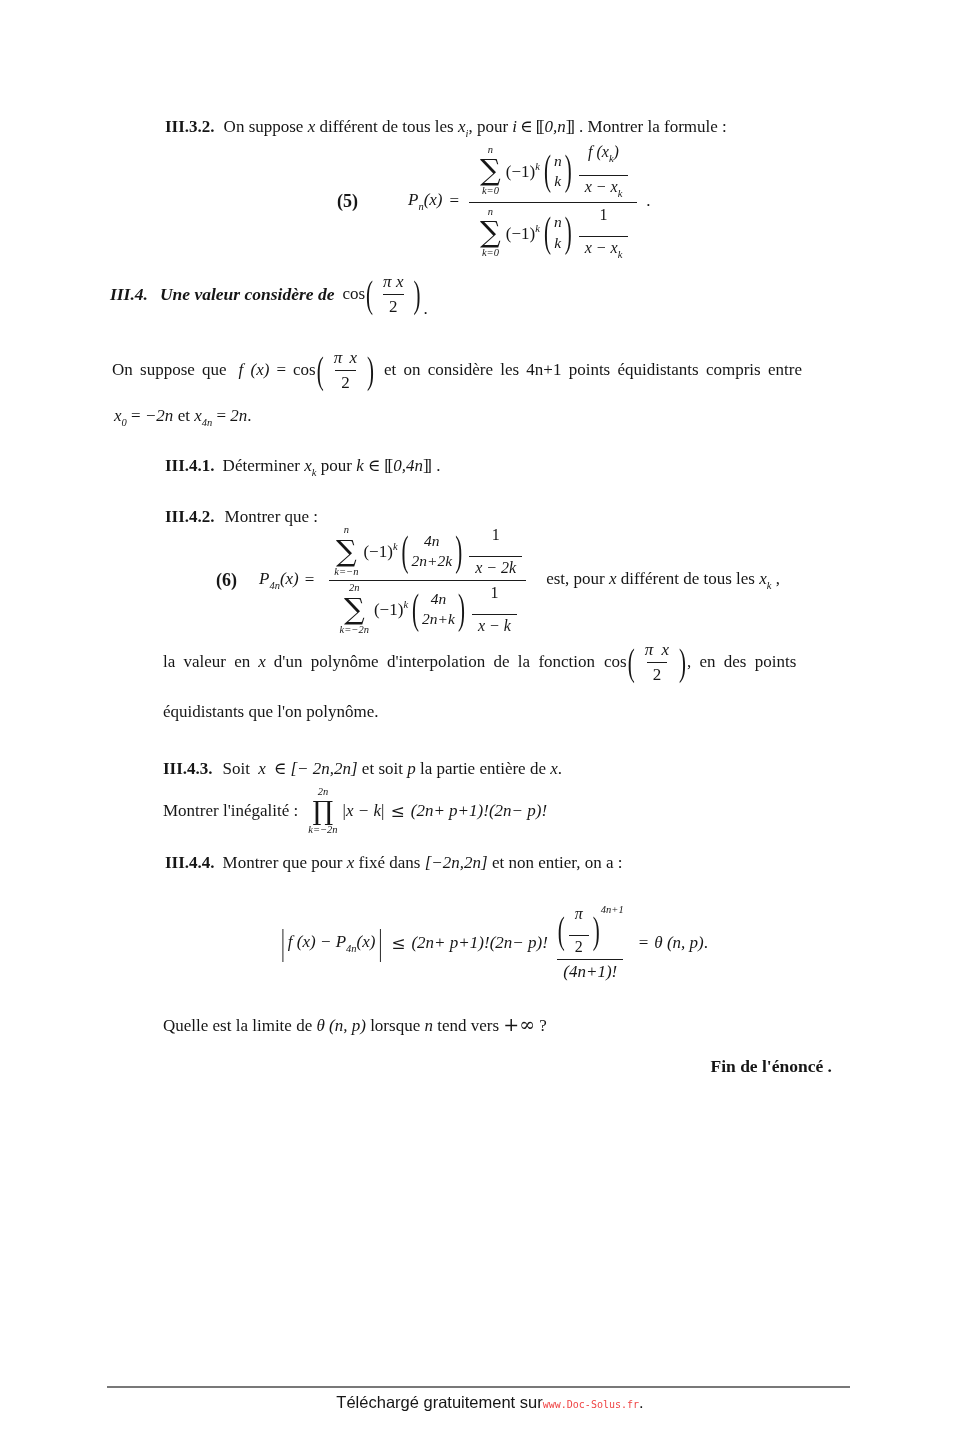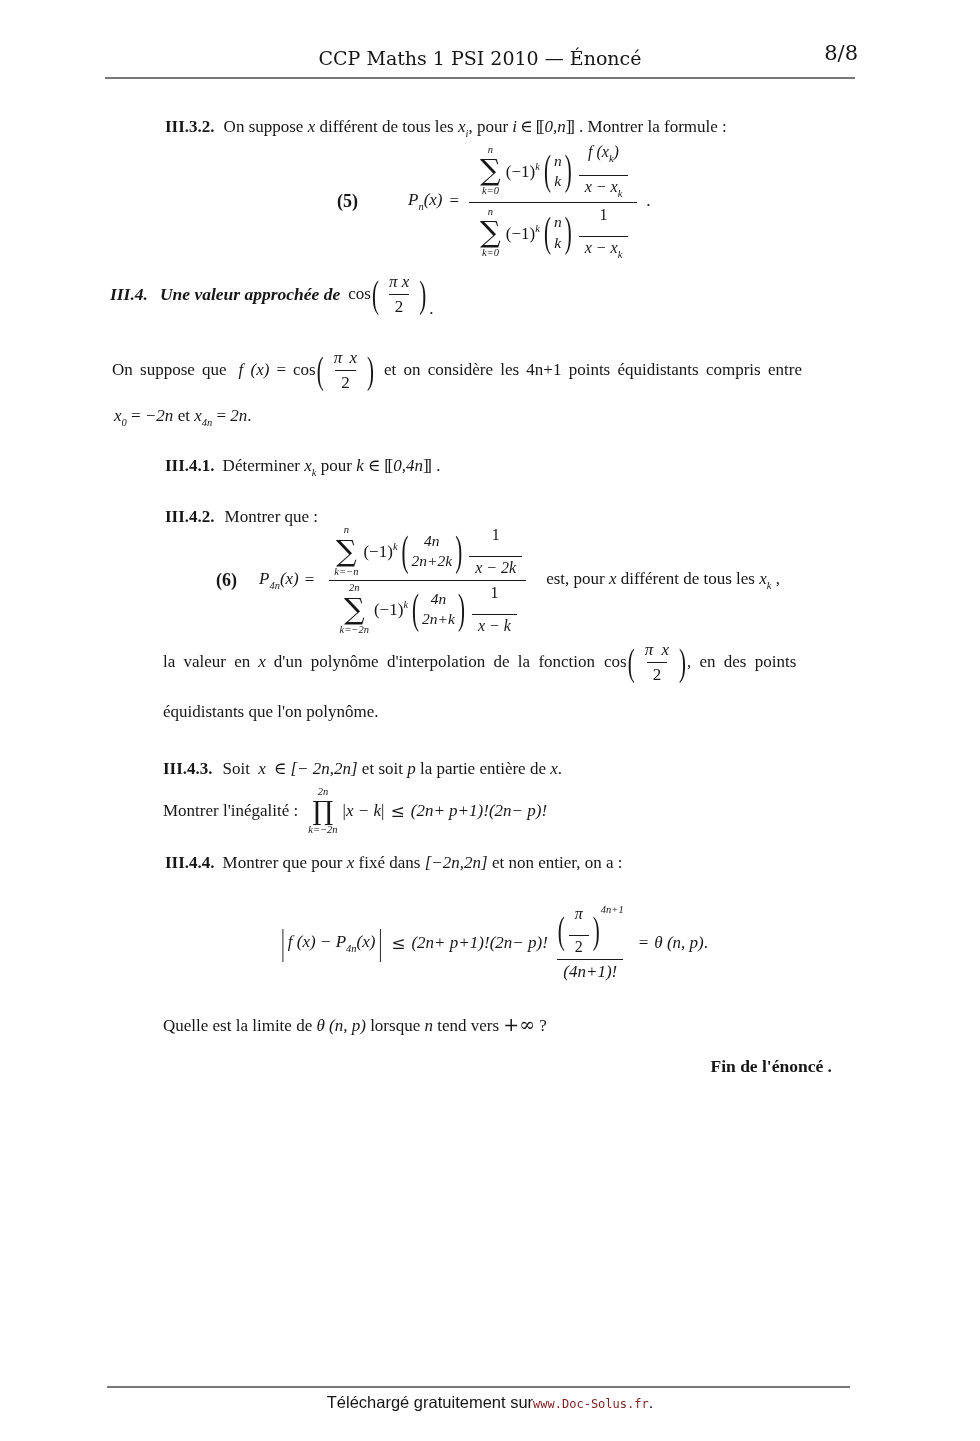--- a/index.html
+++ b/index.html
@@ -34,25 +34,20 @@
   .hfs{font-size:17.5px;font-style:italic;}
   .hdrfont{font-family:"DejaVu Serif","Liberation Serif",serif;}
   .ftsans{font-family:Liberation Sans, sans-serif;}
   .ftmono{font-family:"DejaVu Sans Mono","Liberation Mono",monospace;}
 </style>
 </head>
 <body>
 
 <div class="page">
 
-  <div class="abs" style="left:0;top:0;width:980px;height:90px">
-    <div class="abs hdrfont" style="left:0;top:47px;width:960px;text-align:center;font-size:19px">CCP Maths 1 PSI 2010 — Énoncé</div>
-    <div class="abs hdrfont" style="left:770px;top:41px;width:88px;text-align:right;font-size:21px">8/8</div>
-    <div class="abs rule" style="left:105px;top:77px;width:750px"></div>
-  </div>
 
   <div class="abs para" style="left:165px;top:114px;width:705px"><span class="b" style="margin-right:9px">III.3.2.</span><span>On suppose </span><span class="it">x</span><span> différent de tous les </span><span class="tight"><span class="it">x</span><span class="sb">i</span></span><span>, pour </span><span class="it">i</span><span class="sym" style="margin:0 3px">∈</span><span class="dblb">[[</span><span class="it">0,n</span><span class="dblb">]]</span><span> . Montrer la formule :</span></div>
 
   <div class="abs eqrow" style="left:337px;top:142px;height:118px">
     <span class="b" style="font-size:18px">(5)</span>
     <span class="tight" style="margin-left:50px"><span class="it">P</span><span class="sb">n</span><span class="it">(x)</span></span>
     <span style="margin:0 7px">=</span>
     <span class="frac">
       <span class="fr-num">
         <span class="bigop">
@@ -101,21 +96,21 @@
               <span class="tight"><span class="it">x − x</span><span class="sb">k</span></span>
             </span>
           </span>
       </span>
     </span>
     <span style="margin-left:6px">.</span>
   </div>
 
   <div class="abs eqrow" style="left:110px;top:263px;height:62px">
     <span class="b hfs" style="margin-right:12px">III.4.</span>
-    <span class="b hfs">Une valeur approchée de</span>
+    <span class="b hfs">Une valeur considère de</span>
     <span style="margin-left:8px">cos</span>
     <span class="paren p19">(</span>
     <span class="frac">
         <span class="fr-num it">π x</span>
         <span class="fr-den">2</span>
       </span>
     <span class="paren p19">)</span>
     <span style="align-self:flex-end;margin:0 0 6px 2px">.</span>
   </div>
 
@@ -240,17 +235,17 @@
     <span>.</span>
   </div>
 
   <div class="abs b" style="left:530px;top:1056px;width:302px;text-align:right;font-size:17.5px">Fin de l'énoncé .</div>
 
   <div class="abs para" style="left:163px;top:1010px"><span>Quelle est la limite de </span><span class="it">θ (n, p)</span><span> lorsque </span><span class="it">n</span><span> tend vers </span><span class="sym" style="font-size:19px">+∞</span><span> ?</span></div>
 
   <div class="abs rule" style="left:107px;top:1386px;width:743px"></div>
   <div class="abs" style="left:0;top:1393px;width:980px;display:flex;justify-content:center;align-items:baseline">
     <span class="ftsans" style="font-size:16.5px">Téléchargé gratuitement sur </span>
-    <span class="ftmono" style="font-size: 12px; color: #7f1d1d;">www.Doc-Solus.fr</span>
+    <span class="ftmono" style="font-size: 10px; color: #ef4444;">www.Doc-Solus.fr</span>
     <span class="ftsans" style="font-size:16.5px"> .</span>
   </div>
 
 </div>
 
 </body></html>

